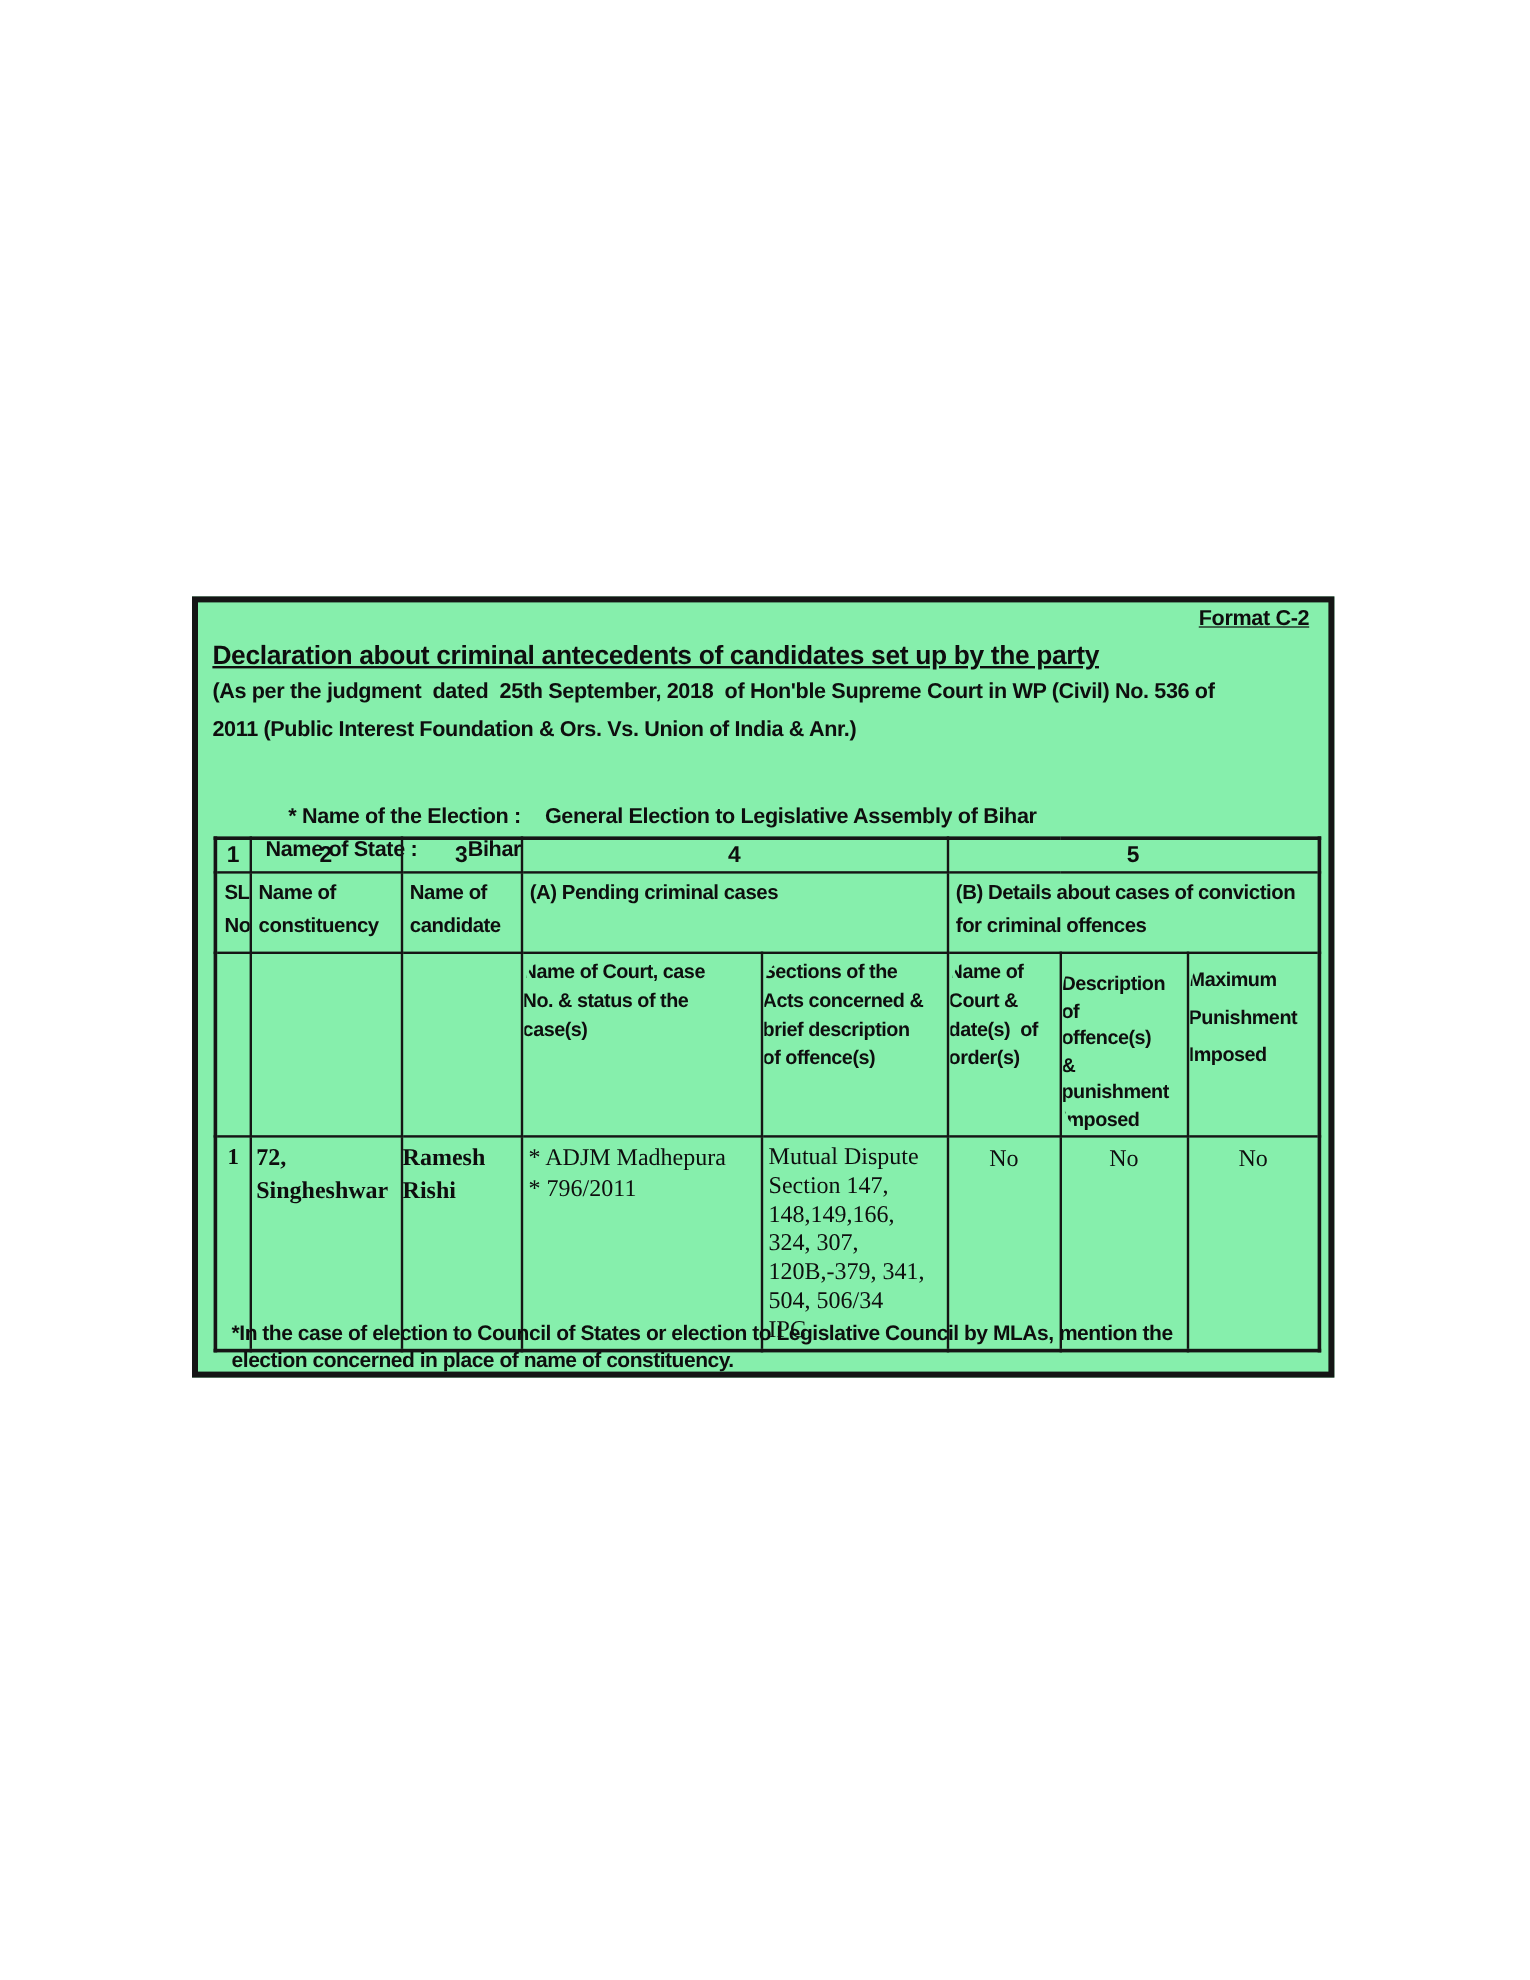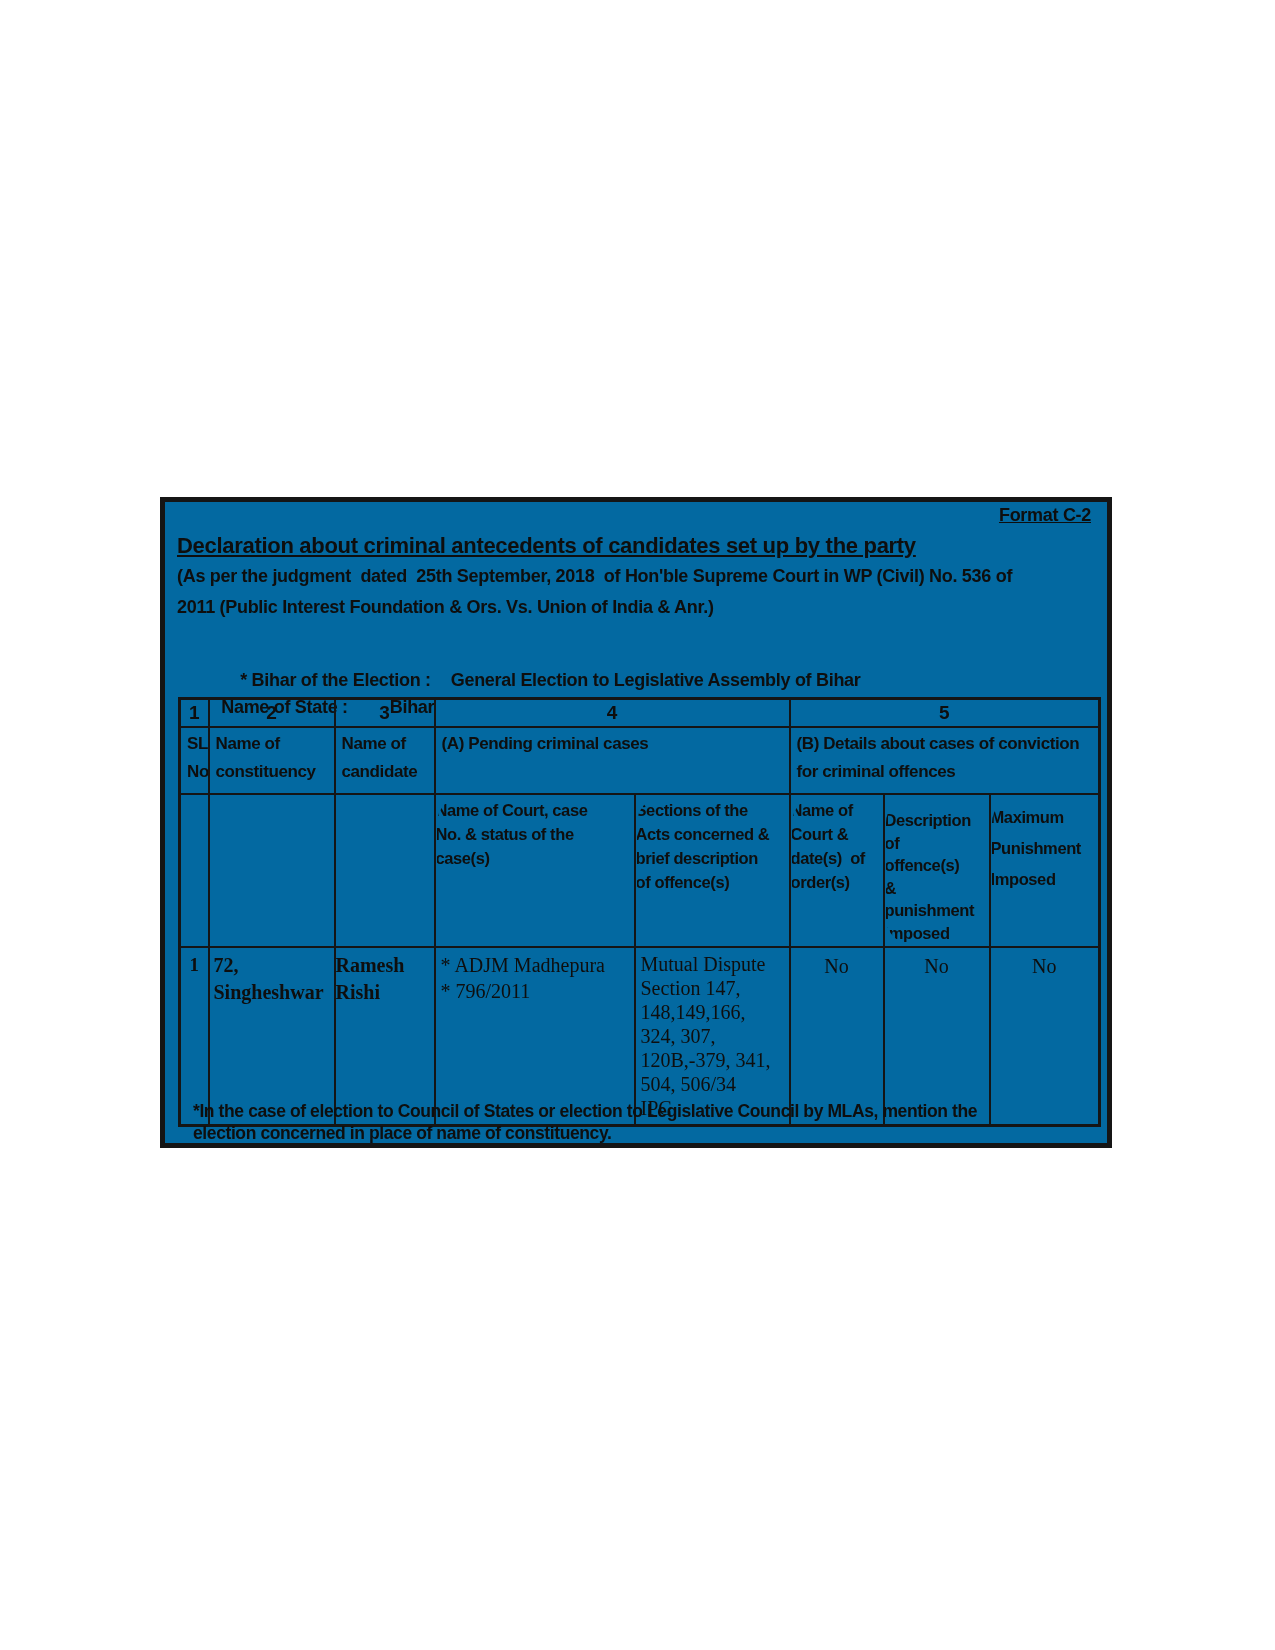--- a/index.html
+++ b/index.html
@@ -12,21 +12,21 @@
     font-family: "Liberation Sans", sans-serif;
   }
   .doc-box {
     position: absolute;
     left: 160px;
     top: 497px;
     width: 952px;
     height: 651px;
     border: 5px solid #151515;
     box-sizing: border-box;
-    background: #0369a1;
+    background: #86efac;
   }
   .format-label {
     position: absolute;
     top: 3px;
     right: 16px;
     font-size: 18px;
     font-weight: 700;
     letter-spacing: -0.3px;
     text-decoration: underline;
     white-space: pre-wrap;
@@ -143,21 +143,21 @@
 
     <div class="format-label">Format C-2</div>
 
     <div class="doc-title">Declaration about criminal antecedents of candidates set up by the party</div>
 
     <div class="judgment-note">(As per the judgment  dated  25th September, 2018  of Hon'ble Supreme Court in WP (Civil) No. 536 of
 2011 (Public Interest Foundation &amp; Ors. Vs. Union of India &amp; Anr.)</div>
 
 
     <div class="info-line election-line">
-      <span>* Bihar of the Election :</span><span class="val">General Election to Legislative Assembly of Bihar</span>
+      <span>* Name of the Election :</span><span class="val">General Election to Legislative Assembly of Bihar</span>
     </div>
 
     <div class="info-line state-line">
       <span>Name of State :</span><span class="val">Bihar</span>
     </div>
 
     <table class="antecedents">
       <colgroup>
         <col style="width:29px">
         <col style="width:126px">

